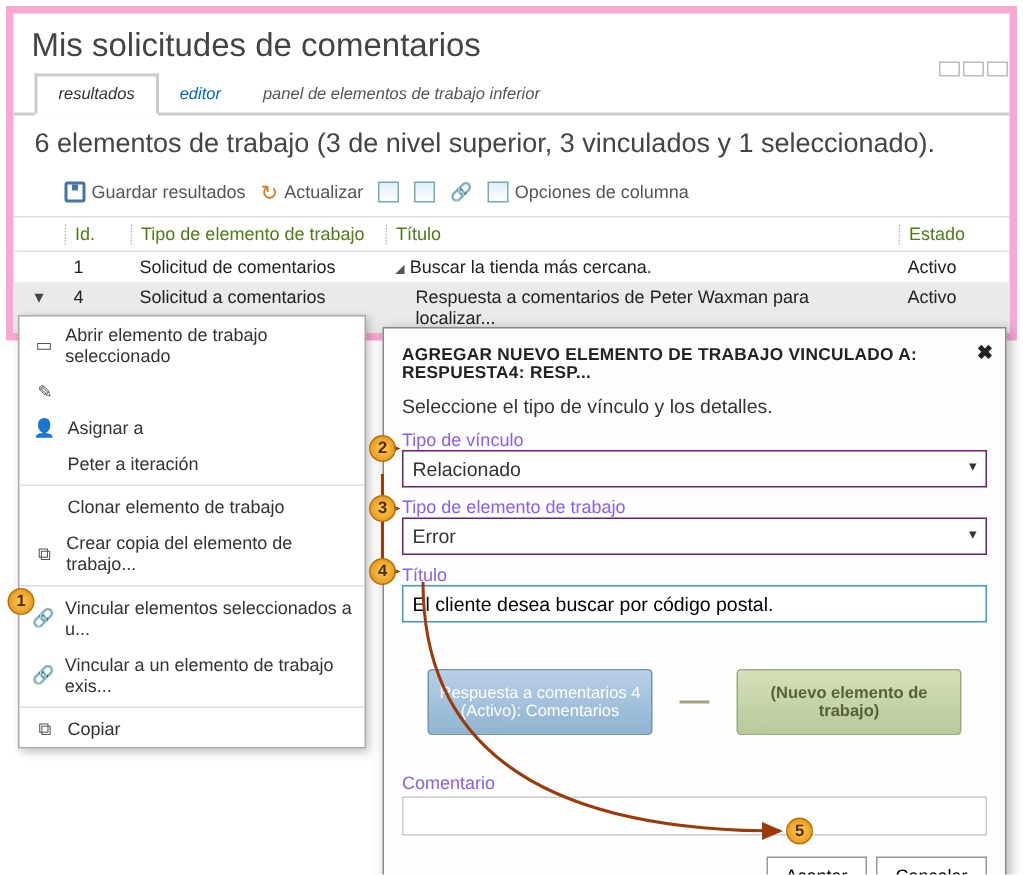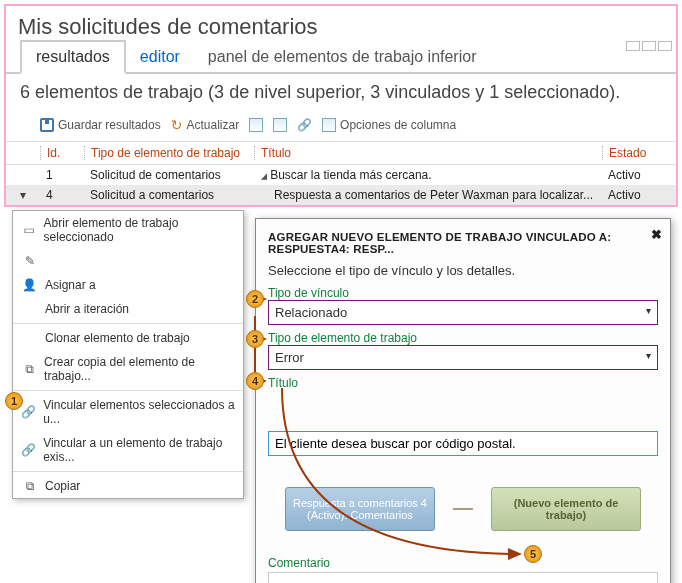--- a/index.html
+++ b/index.html
@@ -1,52 +1,52 @@
 <!DOCTYPE html>
 <html><head>
 <meta charset="utf-8">
 <style>
   * { box-sizing: border-box; margin: 0; padding: 0; font-family: "Segoe UI", Tahoma, sans-serif; }
   body { width: 682px; height: 583px; position: relative; background: #fff; font-size: 13px; color: #222; }
-  .panel { border: 2px solid #f9a8d4; margin: 4px; }
+  .panel { border: 5px solid #f9a8d4; margin: 4px; }
   .title { font-size: 22px; color: #444; padding: 8px 12px 4px; font-weight: 300; }
   .tabs { display: flex; align-items: flex-end; padding: 0 14px; border-bottom: 2px solid #ccc; height: 30px; }
-  .tab { padding: 6px 14px; font-size: 16px; color: #555; cursor: pointer; }
+  .tab { padding: 6px 14px; font-size: 11px; color: #555; cursor: pointer; font-style: italic; }
   .tab.active { border: 2px solid #ccc; border-bottom: 2px solid #fff; margin-bottom: -2px; background: #fff; color: #333; }
   .tab.link { color: #0066cc; }
   .panel-decor { position:absolute; right:10px; top:41px; display:flex; gap:2px; }
   .panel-decor div { width:14px; height:10px; border:1px solid #bbb; }
   .summary { font-size: 18px; color: #444; padding: 8px 14px 10px; font-weight: 300; }
   .toolbar { display: flex; align-items: center; gap: 10px; padding: 4px 34px 8px; font-size: 12px; color: #555; }
   .toolbar-item { display: flex; align-items: center; gap: 4px; cursor: pointer; }
-  .grid-h { display: flex; padding: 4px 14px 4px 34px; border-top: 1px solid #ddd; border-bottom: 1px solid #ddd; font-size: 12px; color: #c2410c; }
+  .grid-h { display: flex; padding: 4px 14px 4px 34px; border-top: 1px solid #ddd; border-bottom: 1px solid #ddd; font-size: 12px; color: #4d7c0f; }
   .grid-h .col { border-left: 1px dotted #bbb; padding: 0 6px; }
   .c-id { width: 44px; }
   .c-type { width: 170px; }
   .c-title { flex: 1; }
   .c-state { width: 60px; }
   .row { display: flex; padding: 3px 14px 3px 34px; font-size: 12px; }
   .row .col { padding: 0 6px; }
   .row.sel { background: #eaeaea; position: relative; }
   .row.sel::before { content: "▾"; position: absolute; left: 14px; color: #444; }
   .tri::before { content: "◢"; font-size: 8px; margin-right: 4px; color: #555; display:inline-block; transform: scaleX(-1) rotate(90deg); }
 
   .ctxmenu { position: absolute; left: 12px; top: 210px; width: 232px; background: #fff; border: 1px solid #aaa; box-shadow: 2px 2px 6px rgba(0,0,0,.25); z-index: 5; font-size: 12px; }
   .ctxmenu .mi { display: flex; align-items: center; padding: 5px 8px; cursor: pointer; color: #333; position: relative; }
   .ctxmenu .mi .ic { width: 18px; margin-right: 6px; font-size: 12px; color: #555; text-align: center; }
   .ctxmenu .sep { border-top: 1px solid #ddd; margin: 2px 0; }
 
   .dialog { position: absolute; left: 255px; top: 218px; width: 416px; background: #fdfdfd; border: 1px solid #888; box-shadow: 2px 2px 8px rgba(0,0,0,.3); z-index: 4; padding: 10px 12px 12px; }
   .dlg-close { position: absolute; right: 8px; top: 8px; font-weight: bold; cursor: pointer; }
   .dlg-title { font-size: 11.5px; font-weight: bold; color: #222; padding: 2px 18px 8px 0; letter-spacing: .2px; }
   .dlg-sub { font-size: 13px; color: #333; margin-bottom: 8px; }
-  .dlg-label { font-size: 12px; color: #15803d; margin-top: 6px; }
+  .dlg-label { font-size: 12px; color: #8b5cf6; margin-top: 6px; }
   .dlg-field { width: 100%; border: 1px solid #701a75; padding: 4px 18px 4px 6px; font-size: 13px; color: #333; position: relative; background: #fff; }
   .dlg-field.dd::after { content: "▾"; position: absolute; right: 6px; top: 4px; color: #333; font-size: 10px; }
-  .dlg-input { width: 100%; border: 1px solid #3b99d8; padding: 4px 6px; font-size: 13px; margin-top: 41px; }
+  .dlg-input { width: 100%; border: 1px solid #3b99d8; padding: 4px 6px; font-size: 13px; }
   .relpanel { height: 82px; margin-top: 12px; display:flex; align-items:center; justify-content:center; gap:18px; }
   .relbox { width: 150px; height: 44px; display:flex; align-items:center; justify-content:center; text-align:center; font-size:11px; padding:4px; border-radius:3px; }
   .relbox.a { background: linear-gradient(#b8d0e6,#8fb4d2); border:1px solid #6f94b2; color:#fff; }
   .relbox.b { background: linear-gradient(#d5e0b9,#b8c99a); border:1px solid #99ab7a; color:#556335;font-weight:bold; }
   .rel-line { width: 20px; height: 2px; background:#a8a078; }
   .dlg-comment { width:100%; height:26px; border:1px solid #ccc; margin-top:2px; }
   .dlg-buttons { display:flex; justify-content:flex-end; gap:6px; margin-top:14px; }
   .dlg-btn { border:1px solid #999; padding:5px 12px; font-size:12px; background:#fff; cursor:pointer; }
 
   .badge { position: absolute; width: 18px; height: 18px; border-radius: 50%; background: radial-gradient(#ffcc55,#e08a10); border: 1px solid #b87000; color: #4a2a00; font-size: 11px; font-weight: bold; display: flex; align-items: center; justify-content: center; z-index: 20; }
@@ -127,21 +127,21 @@
     </div>
   <div class="mi">
       <span class="ic">✎</span>
     </div>
   <div class="mi arr">
       <span class="ic">👤</span>
       <span>Asignar a</span>
     </div>
   <div class="mi arr">
       <span class="ic"></span>
-      <span>Abrir a iteración</span>
+      <span>Peter a iteración</span>
     </div>
   <div class="sep"></div>
   <div class="mi">
       <span class="ic"></span>
       <span>Clonar elemento de trabajo</span>
     </div>
   <div class="mi">
       <span class="ic">⧉</span>
       <span>Crear copia del elemento de trabajo...</span>
     </div>

